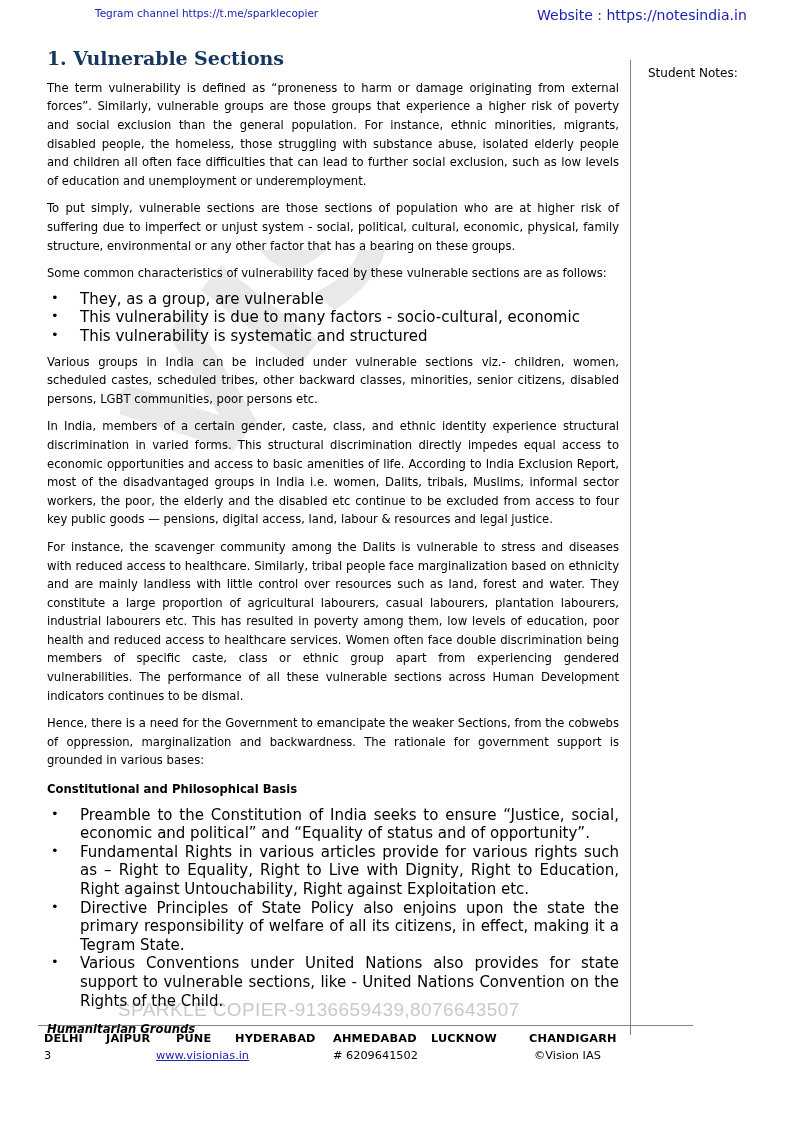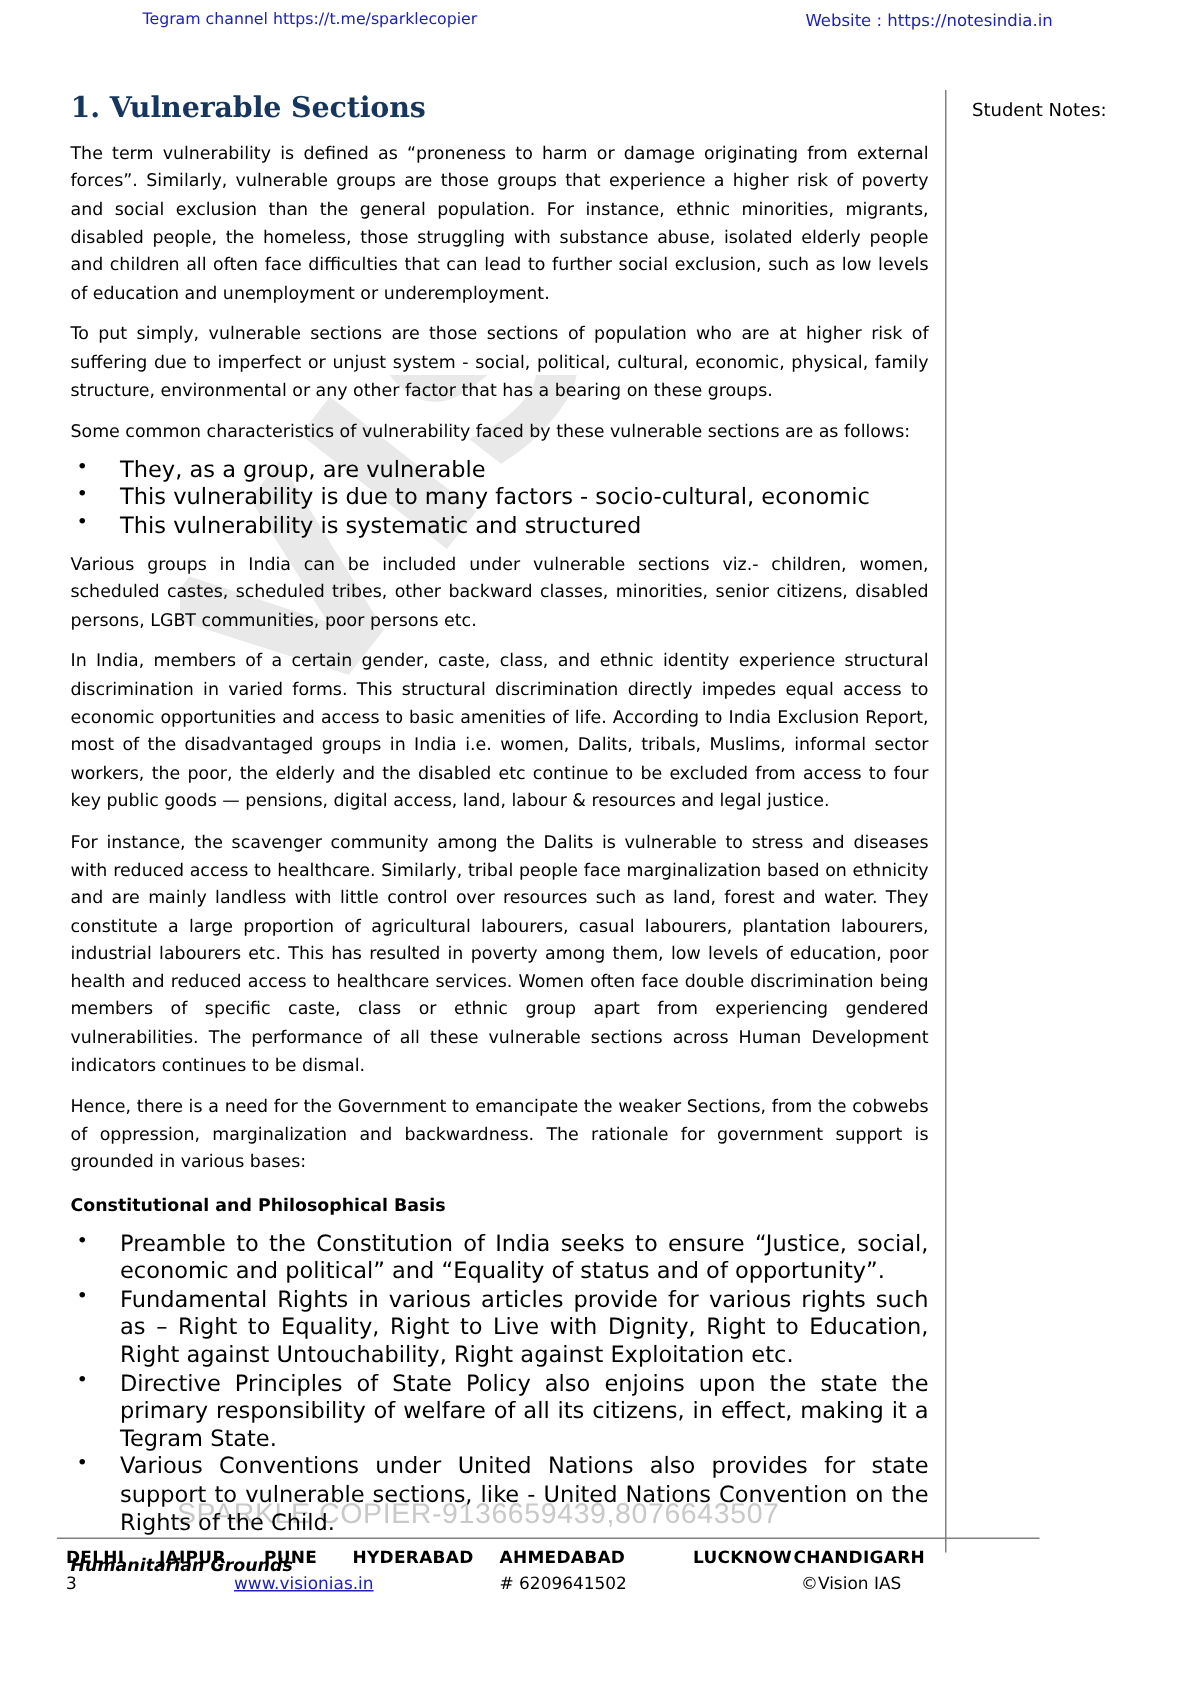--- a/index.html
+++ b/index.html
@@ -77,21 +77,21 @@
     font-family: "DejaVu Sans", sans-serif;
     font-size: 10.5px;
     color: #1e22b4;
     white-space: nowrap;
   }
   .header-right {
     position: absolute;
     left: 537px;
     top: 0;
     font-family: "DejaVu Sans", sans-serif;
-    font-size: 11px;
+    font-size: 14px;
     color: #1e22b4;
     white-space: nowrap;
     text-align: right;
   }
 
   
   .divider {
     position: absolute;
     left: 630px;
     top: 60px;
@@ -108,21 +108,21 @@
     font-size: 12px;
     color: #000000;
     white-space: nowrap;
     z-index: 4;
   }
 
   
   .content {
     position: absolute;
     left: 47px;
-    top: 62px;
+    top: 48px;
     width: 572px;
     z-index: 4;
   }
 
   h1.sec {
     font-family: "DejaVu Serif", serif;
     font-size: 19px;
     font-weight: 700;
     color: #17365d;
     margin: 0 0 9px 0;
@@ -204,21 +204,21 @@
     font-weight: 700;
     letter-spacing: 0.2px;
     color: #000000;
   }
   .footer-cities span { position: absolute; top: 0; white-space: nowrap; }
   .fc0 { left: 6px; }
   .fc1 { left: 68px; }
   .fc2 { left: 138px; }
   .fc3 { left: 197px; }
   .fc4 { left: 295px; }
-  .fc5 { left: 424px; }
+  .fc5 { left: 393px; }
   .fc6 { left: 491px; }
 
   .footer-line2 {
     position: relative;
     height: 17px;
     font-size: 11.3px;
     color: #000000;
   }
   .footer-line2 span, .footer-line2 a { position: absolute; top: 0; white-space: nowrap; }
   .fl-page { left: 6px; }

